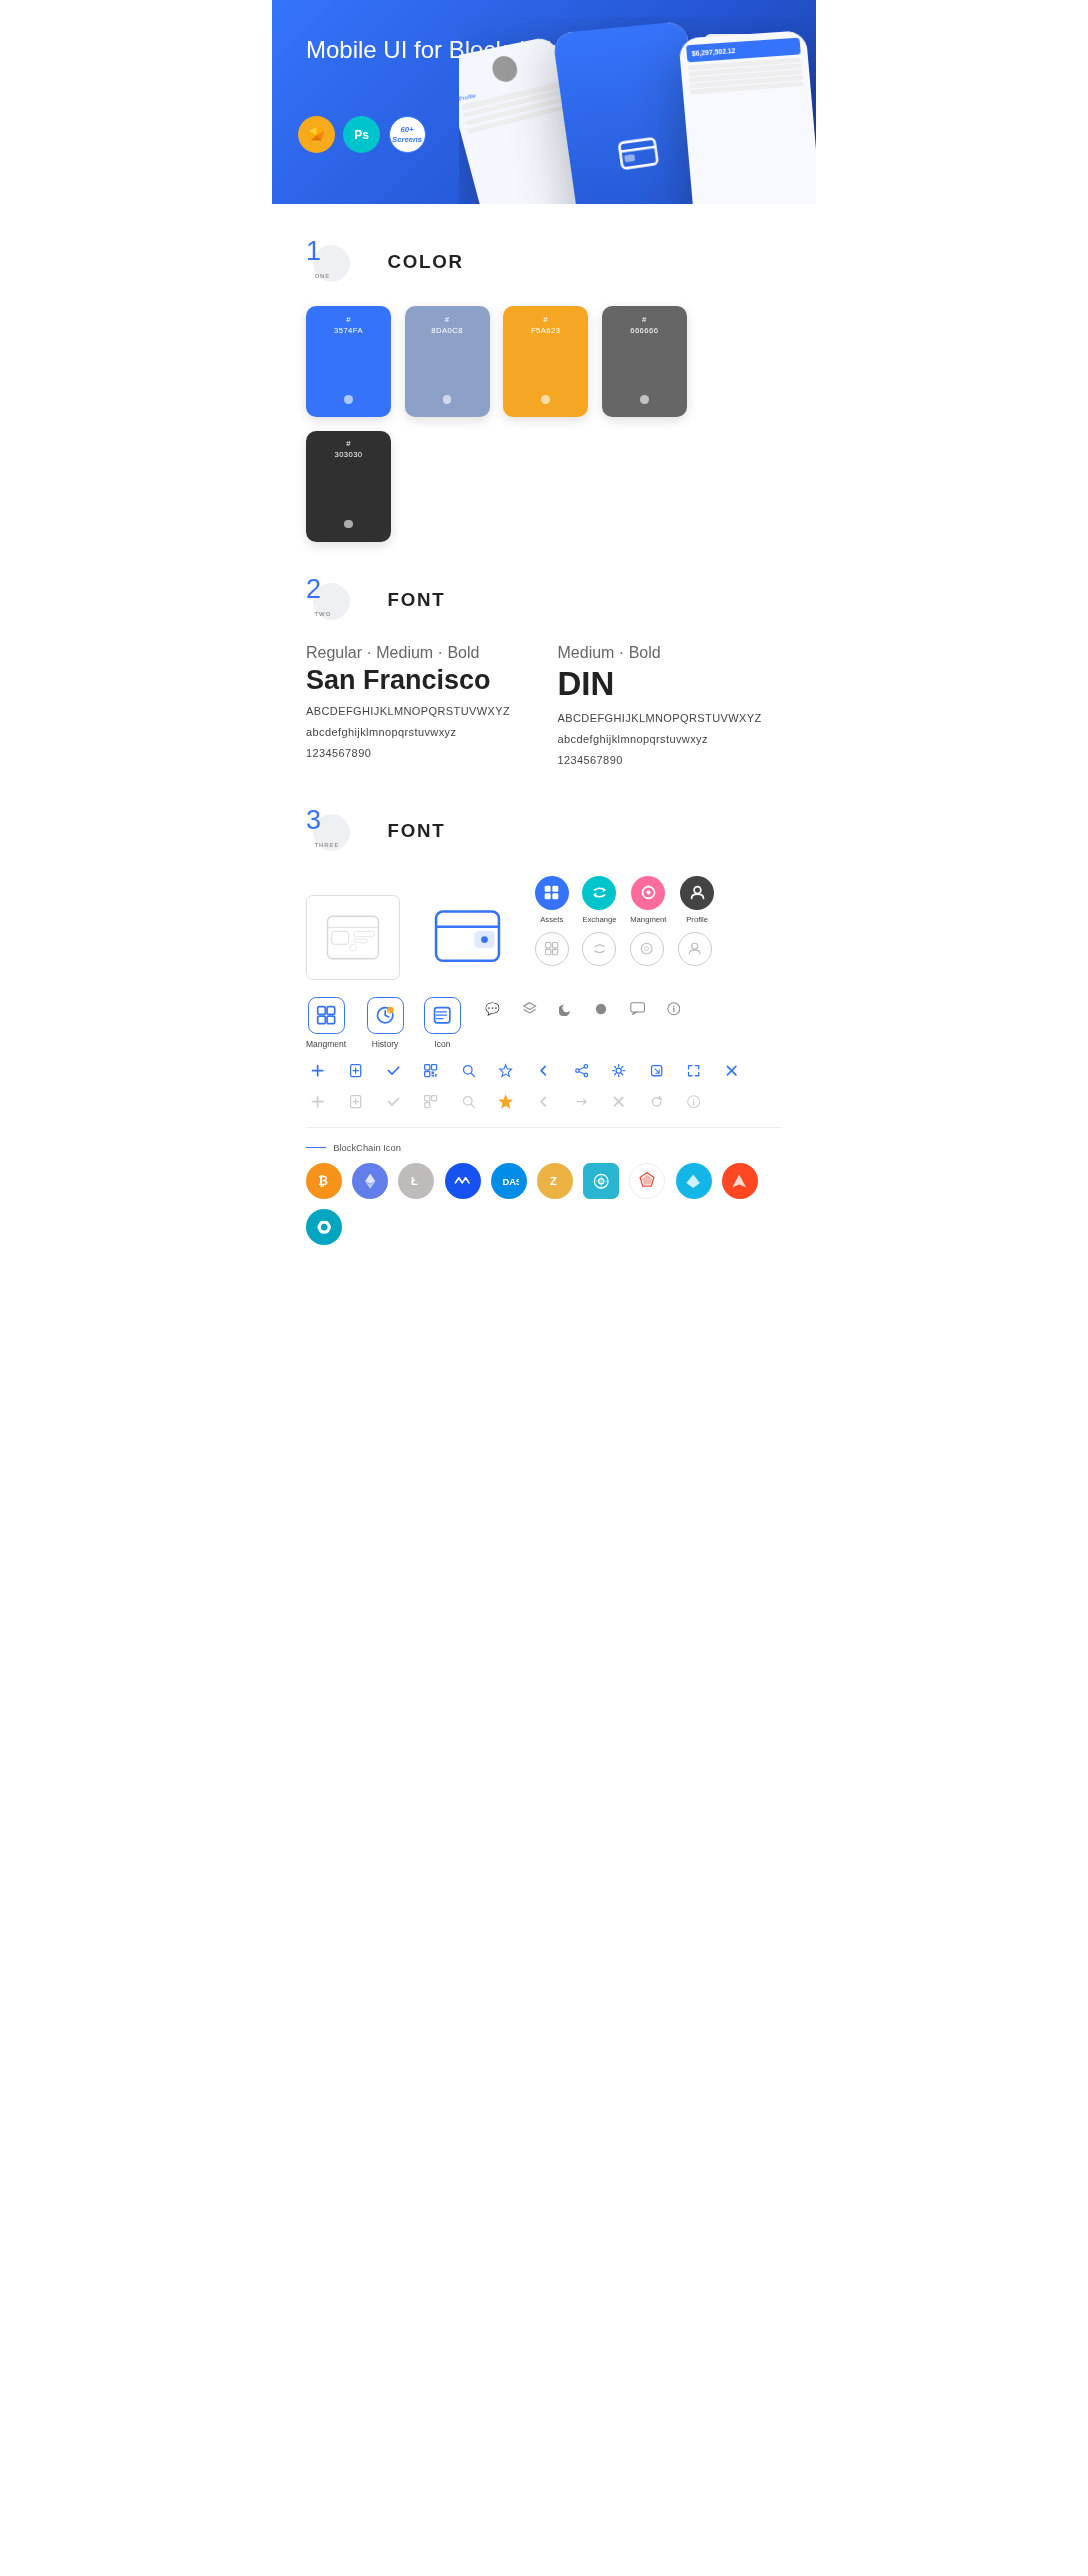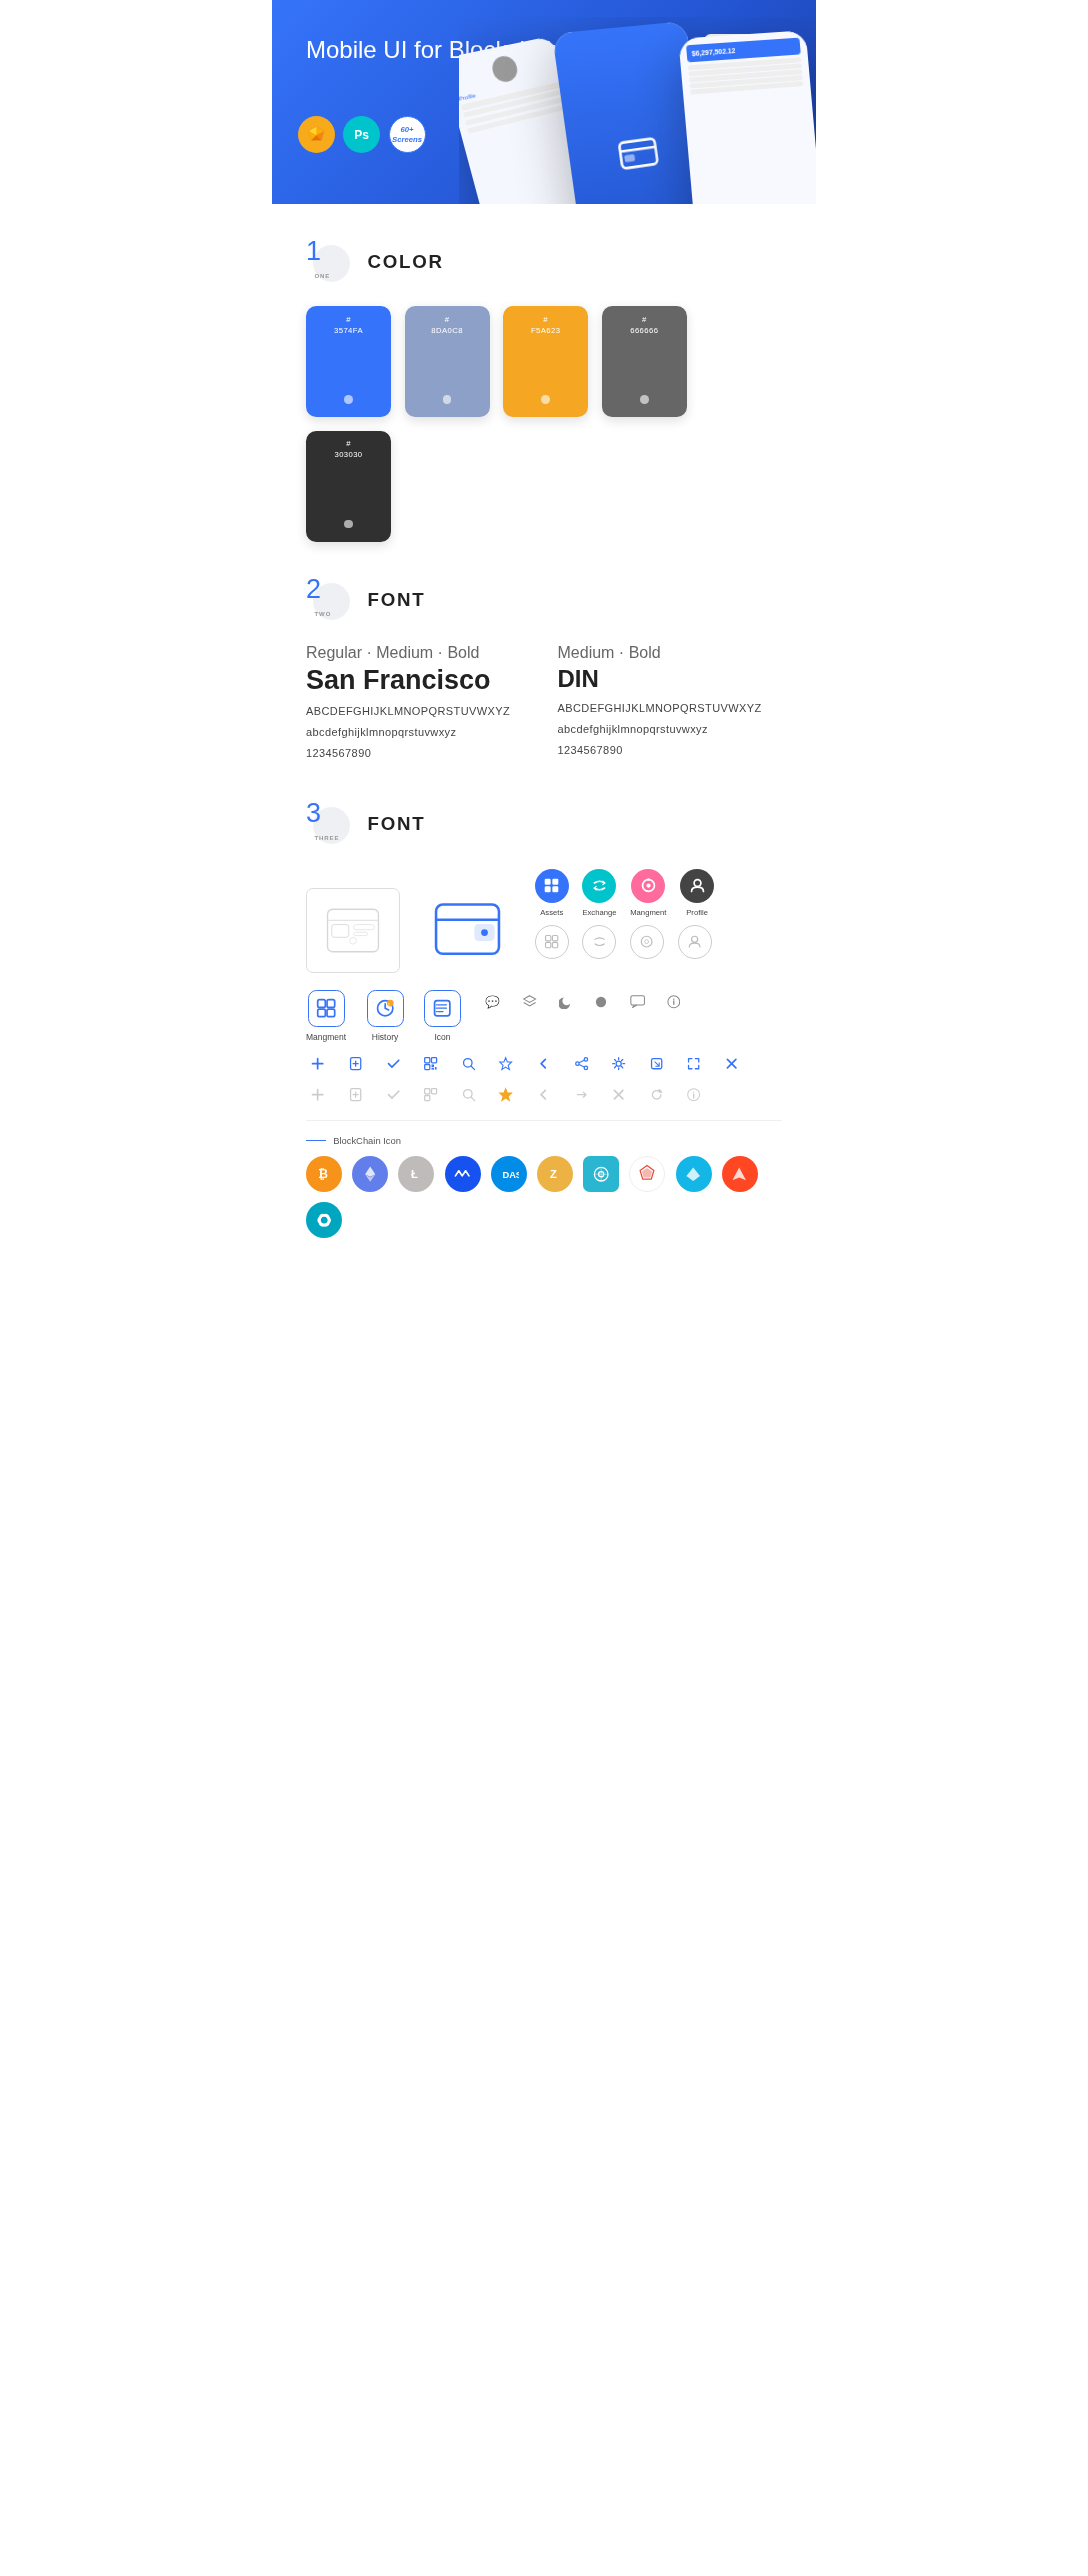--- a/index.html
+++ b/index.html
@@ -150,20 +150,21 @@
       font-size: 6px;
       font-weight: 600;
       color: #999;
       letter-spacing: 0.9px;
     }
     .section-title {
       font-size: 18.7px;
       font-weight: 700;
       color: #222;
       letter-spacing: 1.7px;
+      margin-left: 20px;
     }
 
     
     .color-swatches {
       display: flex;
       gap: 13.6px;
       flex-wrap: wrap;
       margin-bottom: 17px;
     }
     .swatch {
@@ -204,21 +205,21 @@
       color: #666;
       margin-bottom: 3px;
     }
     .font-name-sf {
       font-size: 27px;
       font-weight: 800;
       color: #222;
       margin-bottom: 6.8px;
     }
     .font-name-din {
-      font-size: 24px;
+      font-size: 33px;
       font-weight: 800;
       color: #222;
       font-family: 'Arial Black', sans-serif;
       margin-bottom: 6.8px;
     }
     .font-alpha {
       font-size: 11px;
       color: #444;
       letter-spacing: 0.4px;
       margin-bottom: 3.4px;

